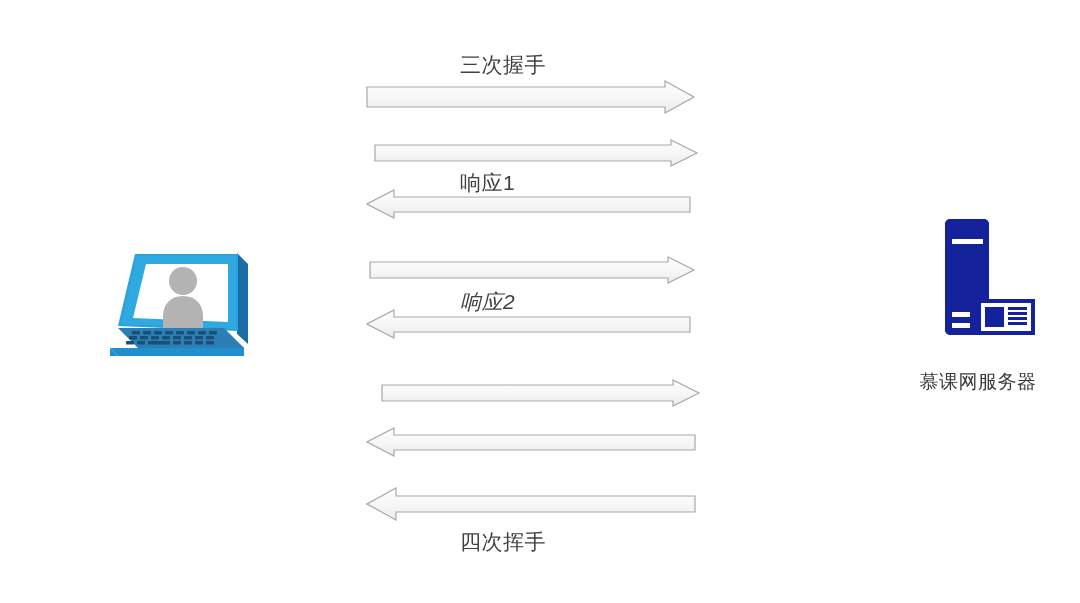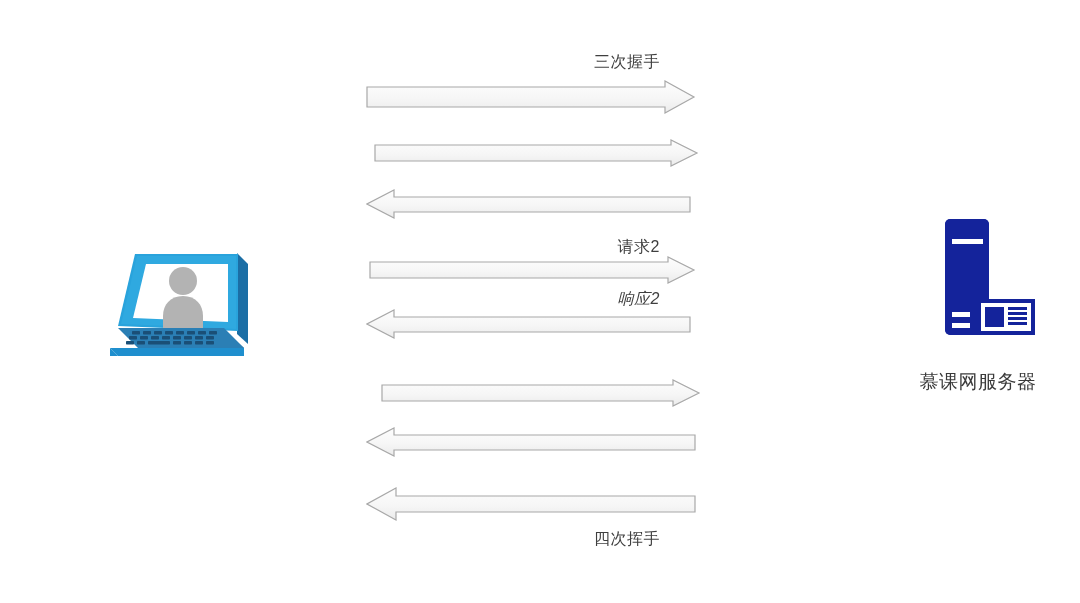--- a/index.html
+++ b/index.html
@@ -38,24 +38,24 @@
 
   
   .arrow-row {
     position: absolute;
     height: 34px;
   }
   .arrow-row svg { display: block; }
 
   .msg-label {
     position: absolute;
-    font-size: 16px;
+    font-size: 21px;
     color: #3f3f3f;
     white-space: nowrap;
-    text-align: right;
+    text-align: left;
     line-height: 1;
     letter-spacing: 0.5px;
   }
 </style>
 </head>
 <body>
 
 <div id="canvas">
 
   <div class="node" style="left:68px; top:248px; width:210px;">
@@ -155,27 +155,27 @@
       <path d="M1 7 L299 7 L299 1 L328 17 L299 33 L299 27 L1 27 Z" fill="url(#arrGrad)" stroke="#a8a8a8" stroke-width="1.2" stroke-linejoin="miter"></path>
     </svg>
   </div>
 
   <div class="arrow-row" style="left:374px; top:138px; width:325px;">
     <svg width="325" height="30" viewBox="0 0 325 30">
       <path d="M1 7 L297 7 L297 2 L323 15 L297 28 L297 23 L1 23 Z" fill="url(#arrGrad)" stroke="#a8a8a8" stroke-width="1.2" stroke-linejoin="miter"></path>
     </svg>
   </div>
 
+  <div class="msg-label" style="left:460px; top:172px; width:200px;">响应1</div>
   <div class="arrow-row" style="left:366px; top:188px; width:325px;">
     <svg width="325" height="32" viewBox="0 0 325 32">
       <path d="M324 9 L28 9 L28 2 L1 16 L28 30 L28 24 L324 24 Z" fill="url(#arrGrad)" stroke="#a8a8a8" stroke-width="1.2" stroke-linejoin="miter"></path>
     </svg>
   </div>
 
-  <div class="msg-label" style="left:460px; top:239px; width:200px;">请求2</div>
   <div class="arrow-row" style="left:369px; top:255px; width:327px;">
     <svg width="327" height="30" viewBox="0 0 327 30">
       <path d="M1 7 L299 7 L299 2 L325 15 L299 28 L299 23 L1 23 Z" fill="url(#arrGrad)" stroke="#a8a8a8" stroke-width="1.2" stroke-linejoin="miter"></path>
     </svg>
   </div>
 
   <div class="msg-label" style="left:460px; top:291px; width:200px;font-style:italic;">响应2</div>
   <div class="arrow-row" style="left:366px; top:308px; width:325px;">
     <svg width="325" height="32" viewBox="0 0 325 32">
       <path d="M324 9 L28 9 L28 2 L1 16 L28 30 L28 24 L324 24 Z" fill="url(#arrGrad)" stroke="#a8a8a8" stroke-width="1.2" stroke-linejoin="miter"></path>

